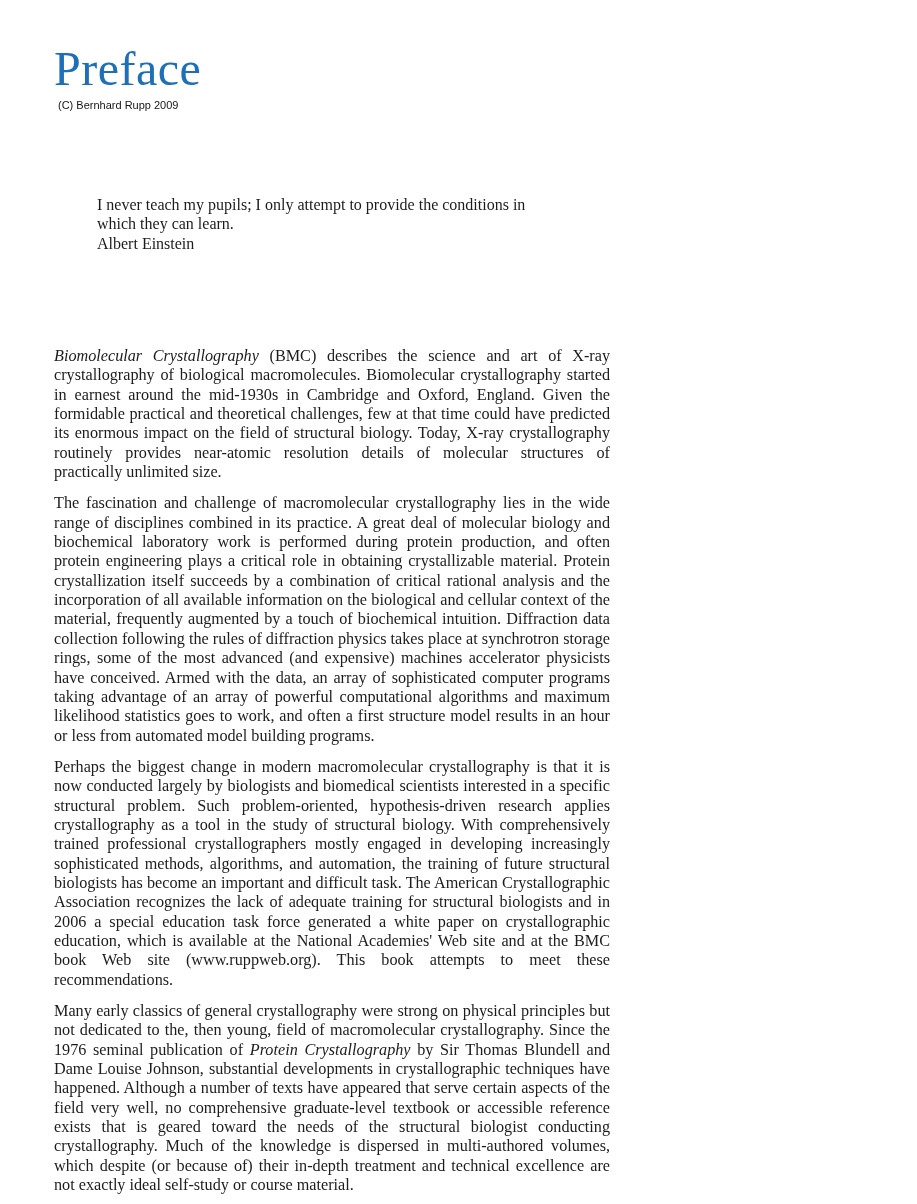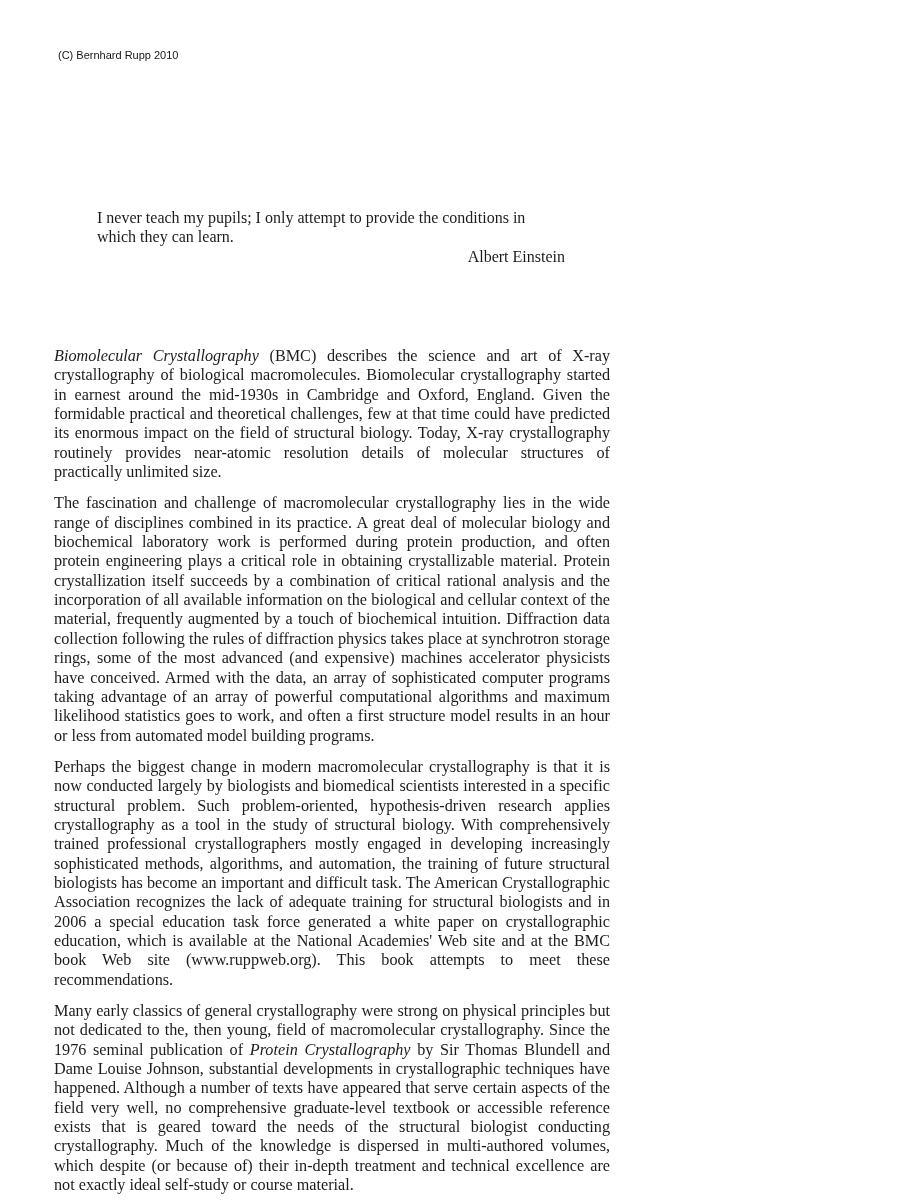--- a/index.html
+++ b/index.html
@@ -28,47 +28,48 @@
   }
   .copyright {
     font-family: "Liberation Sans", sans-serif;
     font-size: 11px;
     color: #151515;
     margin: 5px 0 0 4px;
   }
   .quotes {
     position: absolute;
     left: 97px;
-    top: 208px;
+    top: 195px;
     width: 468px;
     font-size: 16px;
     line-height: 19.4px;
   }
   .quote { margin: 0 0 23px 0; }
   .quote blockquote { margin: 0; padding: 0; text-align: left; }
-  .quote figcaption { text-align: right; }
+  .quote figcaption { text-align: left; }
   .body-text {
     position: absolute;
     left: 54px;
     top: 347px;
     width: 556px;
     font-size: 16.2px;
     line-height: 19.35px;
     text-align: justify;
   }
   .body-text p { margin: 0 0 12px 0; }
   .body-text i { font-style: italic; font-family: Liberation Serif, serif; }
 </style>
 </head>
 <body>
 
 <div class="page" style="background: rgb(255, 255, 255); color: rgb(28, 28, 28);">
 
   <header class="header">
-    <div class="copyright">(C) Bernhard Rupp 2010</div>
+    <h1 class="title" style="color: rgb(29, 112, 184);">Preface</h1>
+    <div class="copyright">(C) Bernhard Rupp 2009</div>
   </header>
 
   <section class="quotes">
     <figure class="quote">
       <blockquote>I never teach my pupils; I only attempt to provide the conditions in which they can learn.</blockquote>
       <figcaption>Albert Einstein</figcaption>
     </figure>
   </section>
 
   <section class="body-text">

